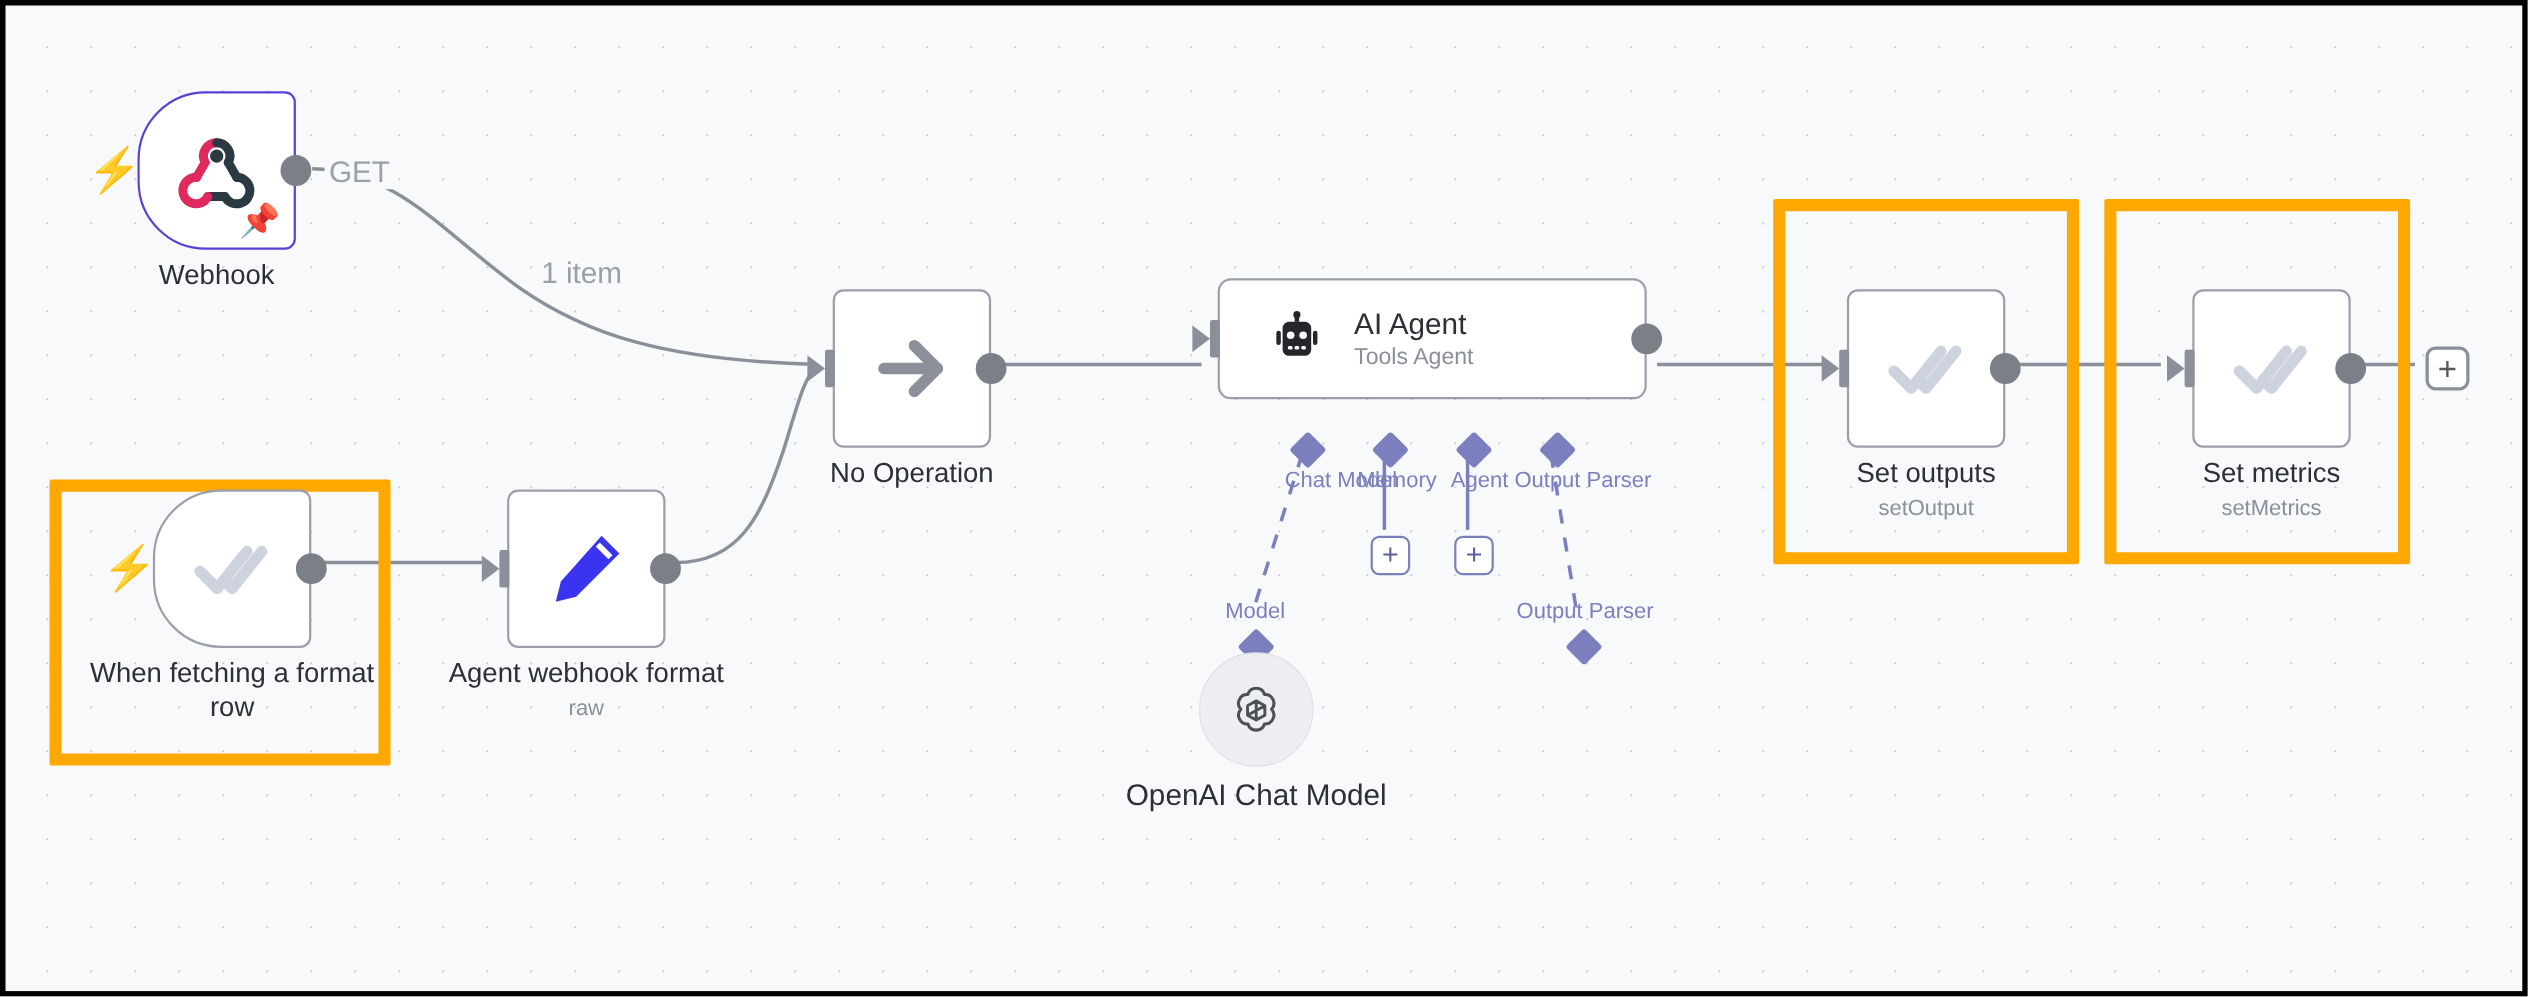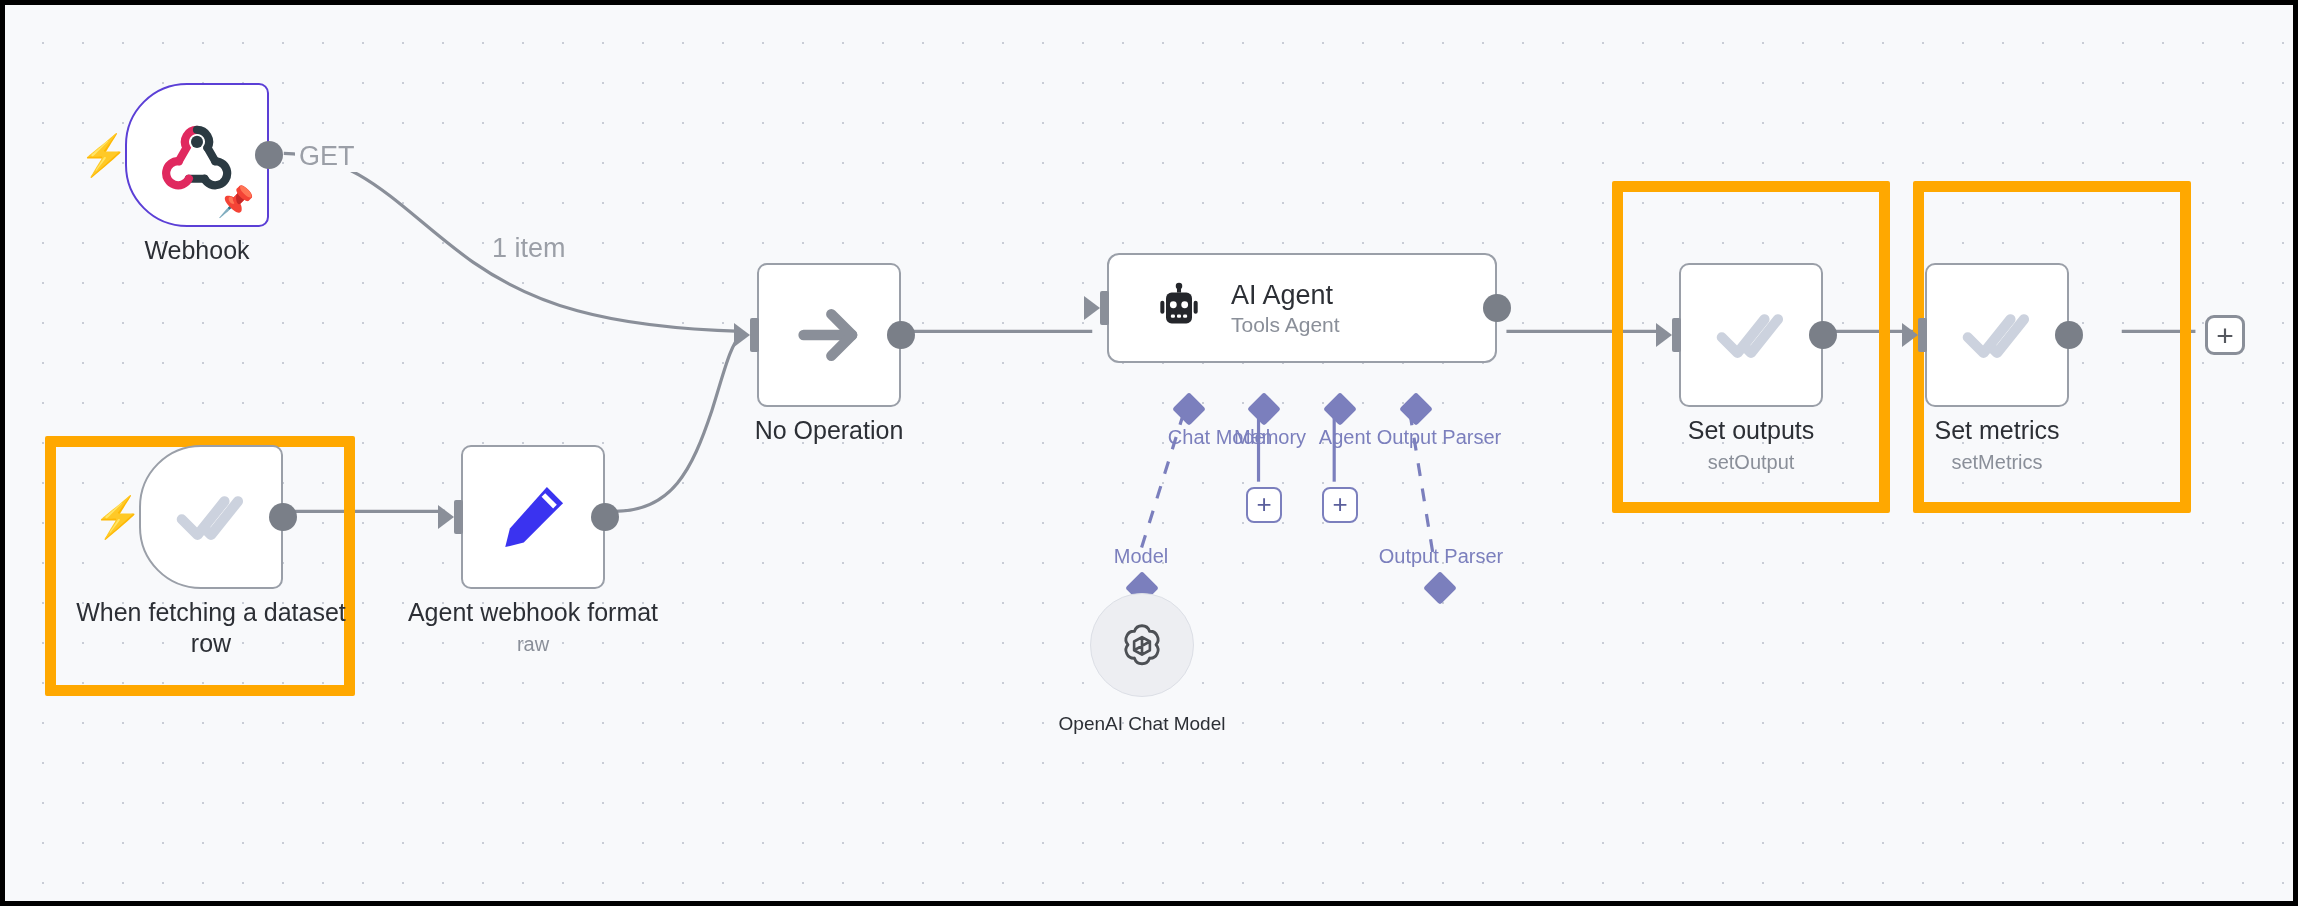--- a/index.html
+++ b/index.html
@@ -232,21 +232,21 @@
     align-items: center;
     justify-content: center;
   }
   .circle-label {
     position: absolute;
     top: 114px;
     left: 50%;
     transform: translateX(-50%);
     width: 250px;
     text-align: center;
-    font-size: 19px;
+    font-size: 27px;
     line-height: 31px;
     color: #2c2f35;
   }
 
   
   #add-node-button {
     position: absolute;
     left: 2200px;
     top: 310px;
     width: 40px;
@@ -326,21 +326,21 @@
 
   <div class="node" style="left:134px; top:440px;">
     <div class="bolt">⚡</div>
     <div class="node-box trigger">
       <svg class="icon" width="72" height="72" viewBox="0 0 64 64">
         <path d="M6 34 L20 48 L44 18" fill="none" stroke="#ccd2de" stroke-width="9" stroke-linecap="round" stroke-linejoin="round"></path>
         <path d="M26 42 L32 48 L56 18" fill="none" stroke="#ccd2de" stroke-width="9" stroke-linecap="round" stroke-linejoin="round"></path>
       </svg>
       <div class="port-out"></div>
     </div>
-    <div class="node-label narrow" style="width:296px;">When fetching a dataset row</div>
+    <div class="node-label narrow" style="width:296px;">When fetching a format row</div>
   </div>
 
   <div class="node" style="left:456px; top:440px;">
     <div class="node-box">
       <div class="port-in"></div>
       <svg class="icon" width="74" height="74" viewBox="0 0 64 64">
         <path d="M44 6 L58 20 L24 54 L8 58 L12 42 Z" fill="#3a33f0"></path>
         <path d="M41 13 L51 23" fill="none" stroke="#ffffff" stroke-width="4.5"></path>
       </svg>
       <div class="port-out"></div>
@@ -417,21 +417,21 @@
       <svg class="icon" width="72" height="72" viewBox="0 0 64 64">
         <path d="M6 34 L20 48 L44 18" fill="none" stroke="#ccd2de" stroke-width="9" stroke-linecap="round" stroke-linejoin="round"></path>
         <path d="M26 42 L32 48 L56 18" fill="none" stroke="#ccd2de" stroke-width="9" stroke-linecap="round" stroke-linejoin="round"></path>
       </svg>
       <div class="port-out"></div>
     </div>
     <div class="node-label">Set outputs</div>
     <div class="node-sub" style="top:188px;">setOutput</div>
   </div>
 
-  <div class="node" style="left:1920px; top:258px;">
+  <div class="node" style="left:1988px; top:258px;">
     <div class="node-box">
       <div class="port-in"></div>
       <svg class="icon" width="72" height="72" viewBox="0 0 64 64">
         <path d="M6 34 L20 48 L44 18" fill="none" stroke="#ccd2de" stroke-width="9" stroke-linecap="round" stroke-linejoin="round"></path>
         <path d="M26 42 L32 48 L56 18" fill="none" stroke="#ccd2de" stroke-width="9" stroke-linecap="round" stroke-linejoin="round"></path>
       </svg>
       <div class="port-out"></div>
     </div>
     <div class="node-label">Set metrics</div>
     <div class="node-sub" style="top:188px;">setMetrics</div>

